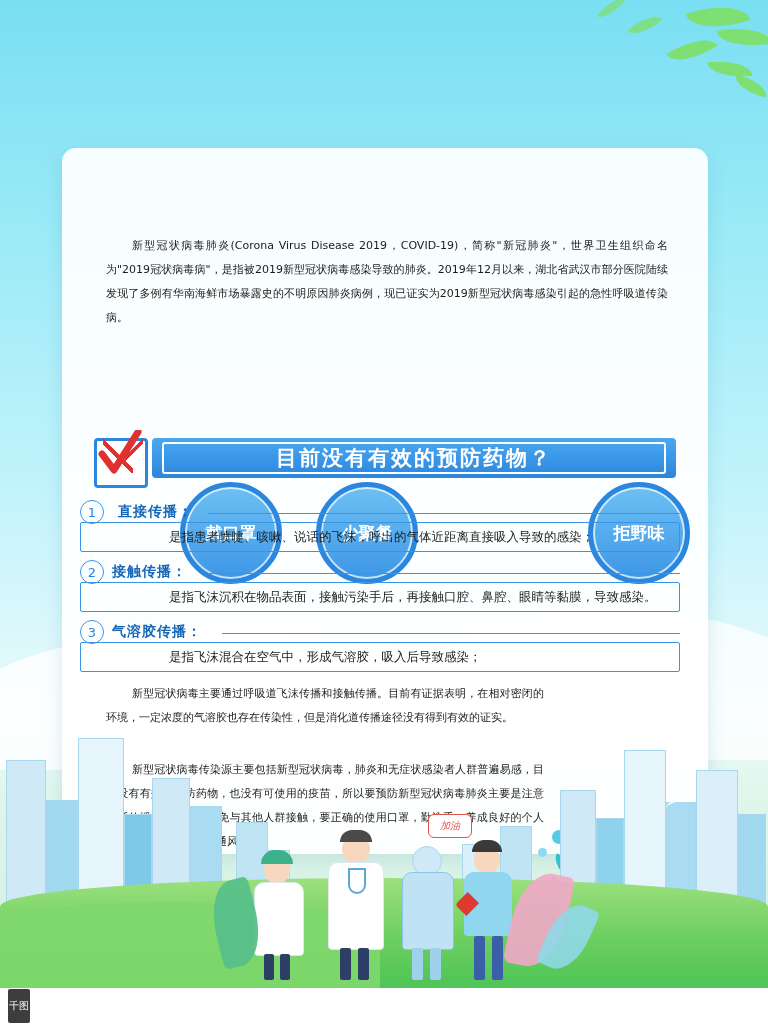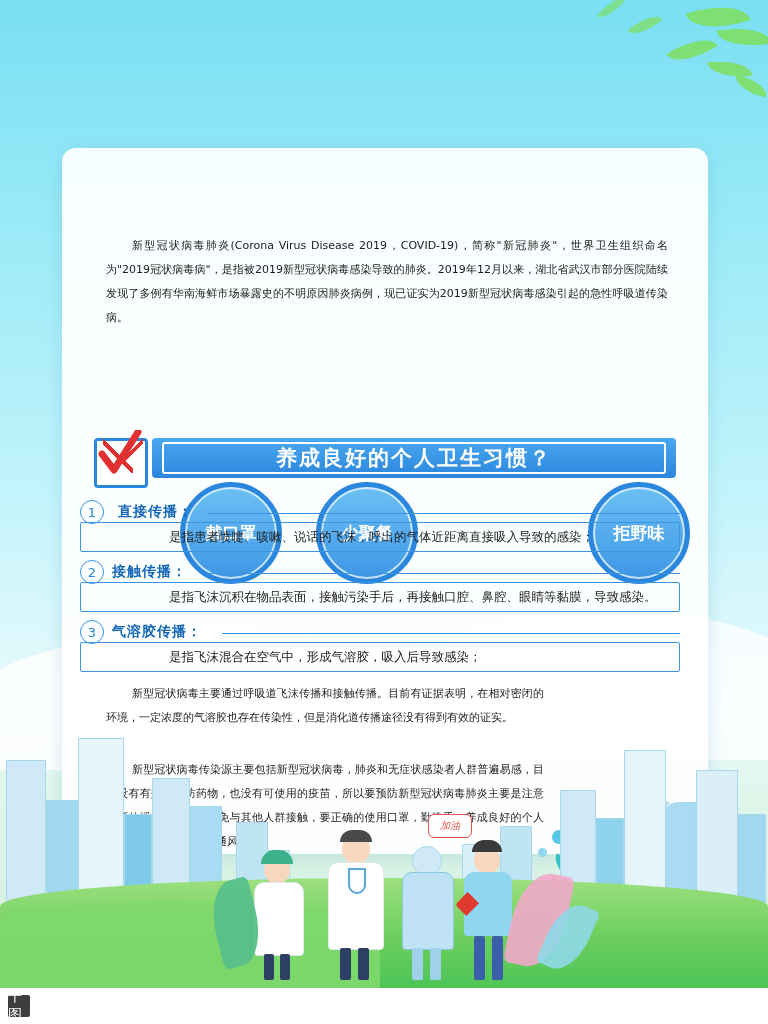--- a/index.html
+++ b/index.html
@@ -170,21 +170,21 @@
 
   
   .footer{
     position:absolute;left:0;bottom:0;width:768px;height:36px;background:#ffffff;
     display:flex;align-items:center;
   }
   .footer .src{
     font-size:12px;color:#333;padding-left:10px;letter-spacing:1px;
   }
   .footer .logo{
-    width:22px;height:22px;background:#3d3d3d;color:#fff;font-size:14px;
+    width:22px;height:34px;background:#3d3d3d;color:#fff;font-size:10px;
     display:flex;align-items:center;justify-content:center;margin-left:8px;border-radius:2px;
   }
 </style>
 </head>
 <body>
 
 <div class="poster">
 
   <div class="sky"></div>
   <div class="cloud-band"></div>
@@ -211,21 +211,21 @@
       <div class="circ" style="left:208px;">少聚餐</div>
       <div class="circ" style="left:480px;">拒野味</div>
     </div>
 
     <div class="sec" style="top:290px;height:44px;">
       <div class="check" style="top:0;"></div>
       <svg class="tick" style="top:-8px;" viewBox="0 0 44 48">
         <path d="M4 24 L16 40 L40 2" stroke="#e03030" stroke-width="7" fill="none" stroke-linecap="round" stroke-linejoin="round"></path>
       </svg>
       <div class="sec-bar" style="top:0;">
-        <div class="sec-bar-inner">养成良好的个人卫生习惯？</div>
+        <div class="sec-bar-inner">目前没有有效的预防药物？</div>
       </div>
     </div>
 
     <div>
       <div class="item-num" style="left:18px;top:352px;">1</div>
       <div class="item-title" style="left:56px;top:355px;">直接传播：</div>
       <div class="item-line" style="left:146px;top:365px;width:472px;"></div>
       <div class="item-box" style="left:18px;top:374px;width:598px;">
         <span>是指患者喷嚏、咳嗽、说话的飞沫，呼出的气体近距离直接吸入导致的感染；</span>
       </div>

